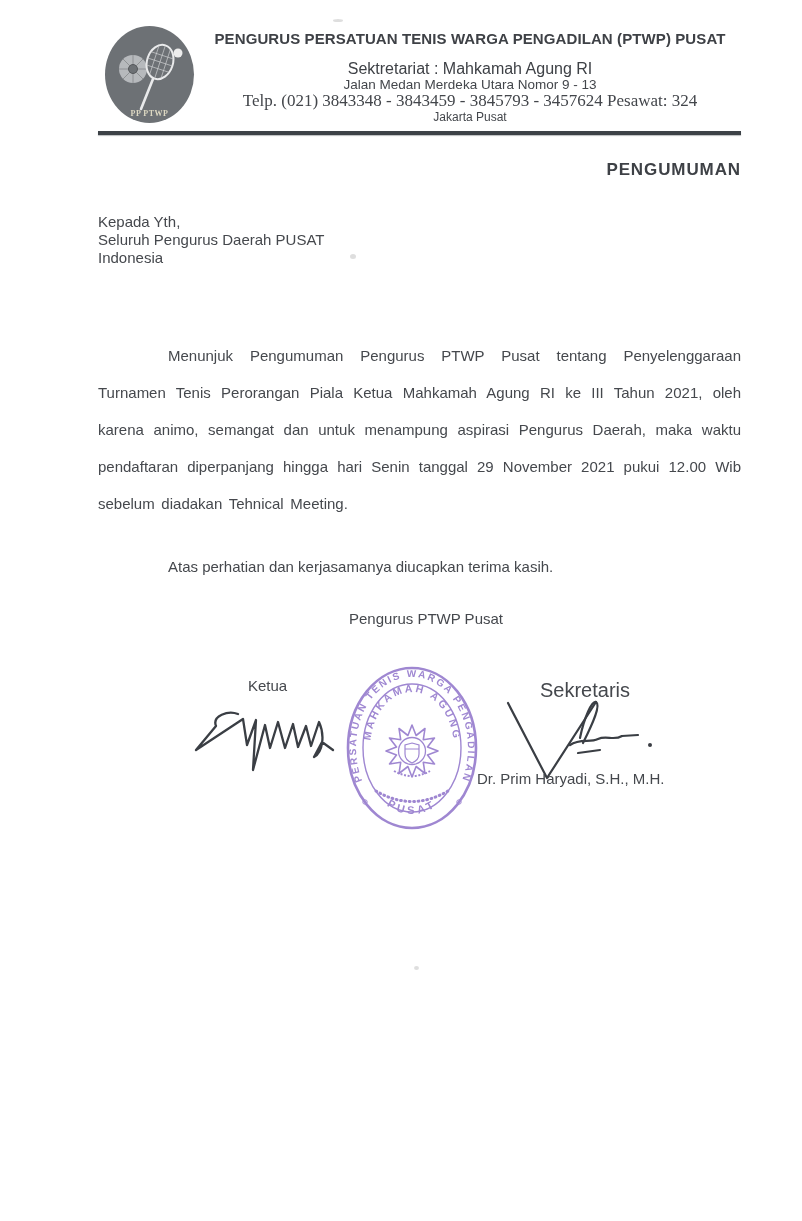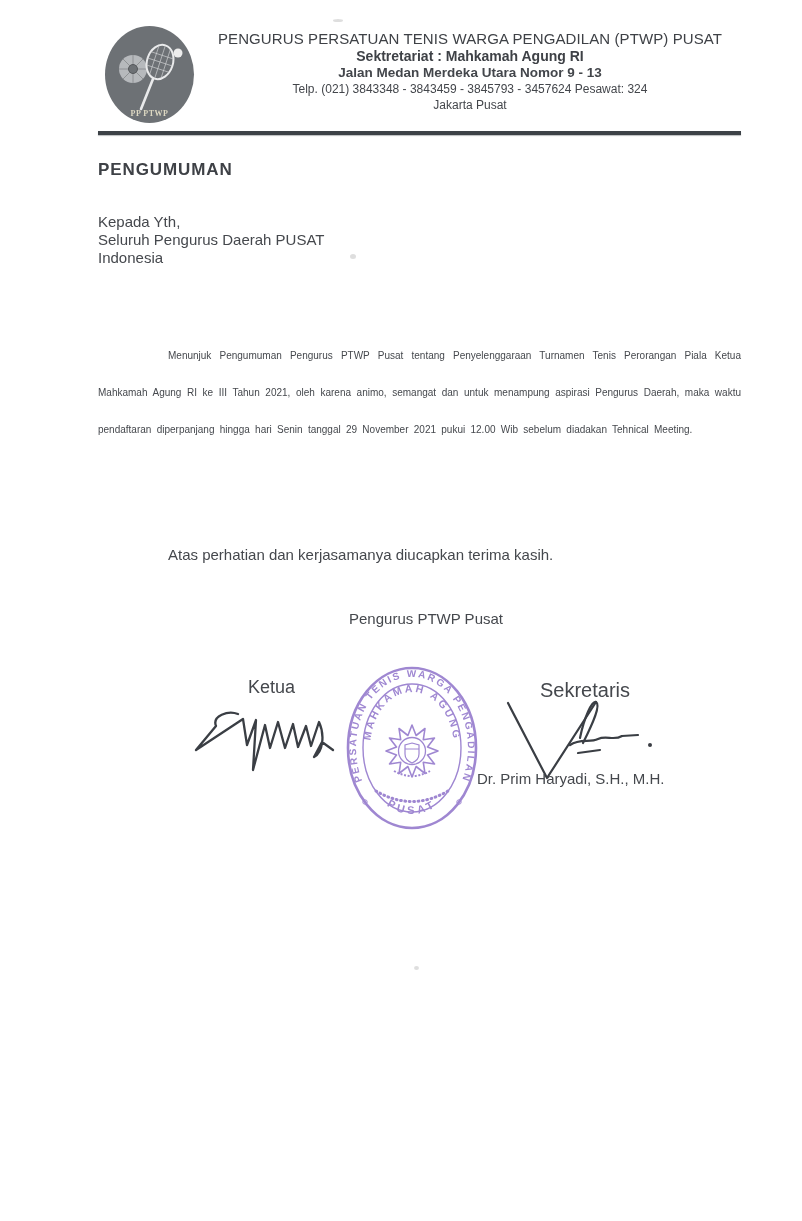--- a/index.html
+++ b/index.html
@@ -4,34 +4,34 @@
 <style>
   html,body{margin:0;padding:0;background:#e8e8e8;}
   .page{
     position:relative;width:802px;height:1221px;background:#ffffff;
     font-family:"Liberation Sans", sans-serif;color:#45484d;overflow:hidden;
     margin:0 auto;
   }
   
   .logo{position:absolute;left:103px;top:25px;width:93px;height:99px;}
   .hdr-text{position:absolute;left:185px;top:29px;width:570px;text-align:center;color:#43464b;}
-  .hdr-l1{font-weight:normal;font-size:15px;line-height:19px;color:#3e4146;letter-spacing:.1px;}
-  .hdr-l2{font-weight:bold;font-size:14px;line-height:17px;color:#3e4146;}
-  .hdr-l3{font-size:13.5px;line-height:16px;font-weight:bold;}
-  .hdr-l4{font-size:12px;line-height:16px;}
+  .hdr-l1{font-weight:bold;font-size:15px;line-height:19px;color:#3e4146;letter-spacing:.1px;}
+  .hdr-l2{font-weight:normal;font-size:16px;line-height:17px;color:#3e4146;margin-top:12px;}
+  .hdr-l3{font-size:13.5px;line-height:16px;}
+  .hdr-l4{font-size:17px;line-height:16px;font-family:Liberation Serif, serif;}
   .hdr-l5{font-size:12px;line-height:16px;}
   .divider{position:absolute;left:98px;top:131px;width:643px;height:4px;background:#3d4247;box-shadow:0 1px 1px rgba(60,65,70,.35);}
   
-  .title{position:absolute;left:98px;top:160px;width:643px;text-align:left;font-weight:bold;font-size:17px;letter-spacing:.9px;color:#3e4146;}
+  .title{position:absolute;left:98px;top:160px;width:643px;text-align:right;font-weight:bold;font-size:17px;letter-spacing:.9px;color:#3e4146;}
   .recipient{position:absolute;left:98px;top:213px;font-size:15px;line-height:18px;}
-  .para1{position:absolute;left:98px;top:337px;width:643px;font-size:10px;line-height:37px;text-align:justify;text-indent:70px;word-spacing:2.5px;margin:0;}
-  .para2{position:absolute;left:168px;top:544px;font-size:15px;line-height:22px;margin:0;}
+  .para1{position:absolute;left:98px;top:337px;width:643px;font-size:15px;line-height:37px;text-align:justify;text-indent:70px;word-spacing:2.5px;margin:0;}
+  .para2{position:absolute;left:168px;top:556px;font-size:15px;line-height:22px;margin:0;}
   .closing{position:absolute;left:98px;top:609px;width:656px;text-align:center;font-size:15px;line-height:19.5px;}
   .closing .place-date{font-size:15.5px;}
-  .role-ketua{position:absolute;left:248px;top:677px;font-size:18px;}
+  .role-ketua{position:absolute;left:248px;top:677px;font-size:15px;}
   .role-sekretaris{position:absolute;left:540px;top:679px;font-size:20px;}
   .name-left{position:absolute;left:155px;top:769px;font-size:15px;white-space:nowrap;}
   .name-right{position:absolute;left:477px;top:770px;font-size:15px;white-space:nowrap;}
   .sig-left{position:absolute;left:150px;top:698px;width:200px;height:85px;}
   .sig-right{position:absolute;left:495px;top:683px;width:175px;height:100px;}
   .stamp{position:absolute;left:340px;top:659px;width:145px;height:178px;opacity:.82;}
   
   .artifact{position:absolute;background:#c2c2c2;opacity:.55;border-radius:50%;}
   .a1{left:333px;top:19px;width:10px;height:3px;}
   .a2{left:350px;top:254px;width:6px;height:5px;}

